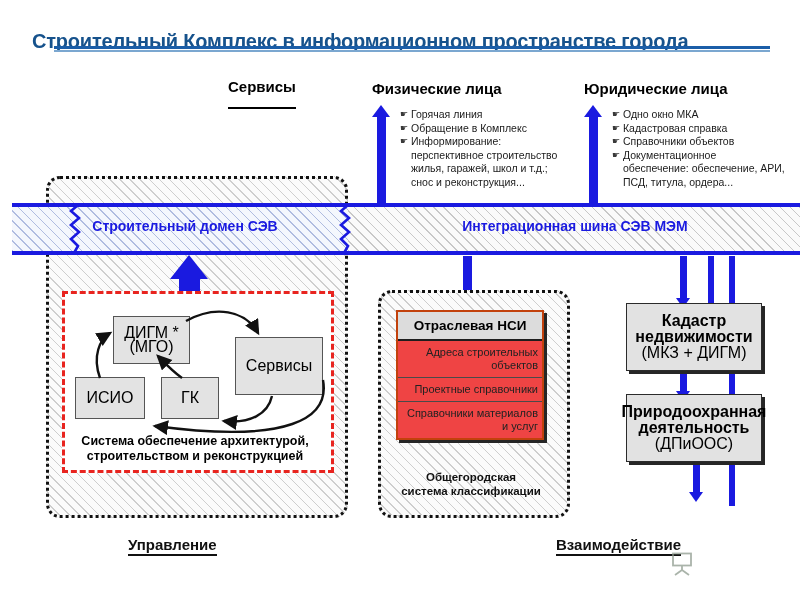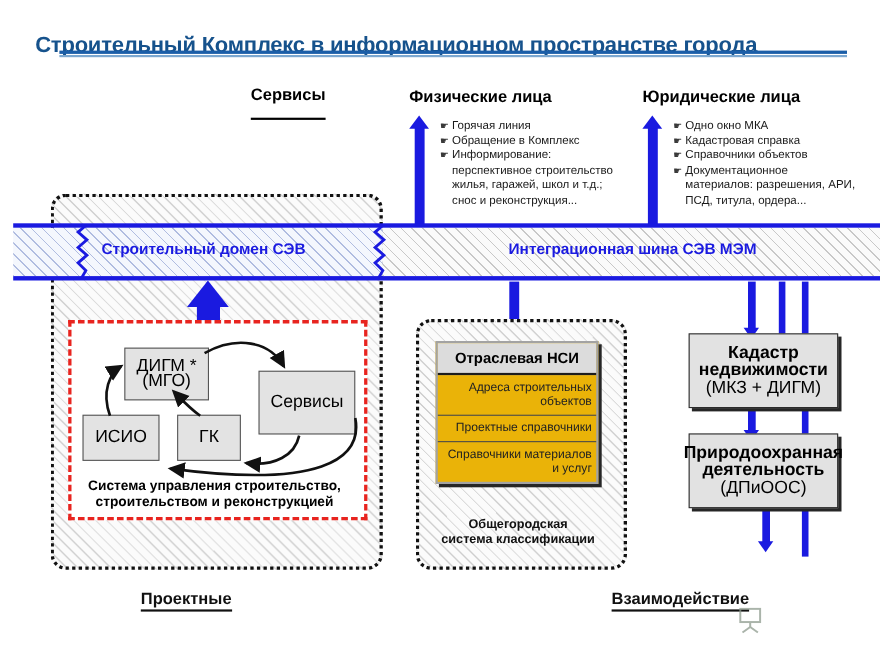--- a/index.html
+++ b/index.html
@@ -82,21 +82,21 @@
     box-shadow:3px 3px 0 #262626;
     display:flex;align-items:center;justify-content:center;text-align:center;
     font-size:16px;color:#000;box-sizing:border-box;
   }
   .gbox.plain{box-shadow:none;border:1.5px solid #555;background:#e3e3e3;}
   .gbox.bold{font-weight:bold;}
 
   
   .nsi{
     position:absolute;left:396px;top:310px;width:148px;
-    border:2px solid #a3a3a3;background:#eab308;
+    border:2px solid #c2410c;background:#ef4444;
     box-shadow:3px 3px 0 #262626;box-sizing:border-box;
   }
   .nsi-head{
     background:#dcdcdc;border-bottom:2px solid #1d1d1d;
     font-size:13.5px;font-weight:bold;text-align:center;padding:6px 2px 6px;
   }
   .nsi-row{
     border-bottom:1px solid #4a4a4a;font-size:11px;text-align:right;
     padding:5px 4px;line-height:13px;color:#222;
   }
@@ -163,21 +163,21 @@
       <span class="bul-txt">Кадастровая справка</span>
     </div>
     <div class="bul-row">
       <span class="bul-ico">☛</span>
       <span class="bul-txt">Справочники объектов</span>
     </div>
     <div class="bul-row">
       <span class="bul-ico">☛</span>
       <span class="bul-txt">Документационное</span>
     </div>
-    <div class="bul-sub">материалов: разрешения, АРИ, ПСД, титула, ордера...</div>
+    <div class="bul-sub">обеспечение: обеспечение, АРИ, ПСД, титула, ордера...</div>
   </div>
 
   <div class="varrow" style="left:377px;top:116px;width:9px;height:90px;"></div>
   <div class="ahead-up" style="left:372px;top:105px;"></div>
 
   <div class="varrow" style="left:589px;top:116px;width:9px;height:90px;"></div>
   <div class="ahead-up" style="left:584px;top:105px;"></div>
 
   <div class="dotbox" style="left:46px;top:176px;width:296px;height:336px;"></div>
 
@@ -237,21 +237,21 @@
       </marker>
     </defs>
     <path d="M186,321 C215,305 245,310 258,333" fill="none" stroke="#111" stroke-width="2.4" marker-end="url(#bk)"></path>
     <path d="M272,396 C268,414 250,424 224,421" fill="none" stroke="#111" stroke-width="2.4" marker-end="url(#bk)"></path>
     <path d="M323,380 C330,418 290,444 155,426" fill="none" stroke="#111" stroke-width="2.4" marker-end="url(#bk)"></path>
     <path d="M100,378 C92,356 100,339 110,333" fill="none" stroke="#111" stroke-width="2.4" marker-end="url(#bk)"></path>
     <path d="M182,378 C171,370 163,361 158,356" fill="none" stroke="#111" stroke-width="2.4" marker-end="url(#bk)"></path>
   </svg>
 
   <div class="caption-red" style="left:66px;top:434px;width:258px;">
-    <div>Система управления строительство,</div>
+    <div>Система обеспечение архитектурой,</div>
     <div>строительством и реконструкцией</div>
   </div>
 
   <div class="dotbox" style="left:378px;top:290px;width:186px;height:222px;"></div>
 
   <div class="nsi">
     <div class="nsi-head">Отраслевая НСИ</div>
     <div class="nsi-row">Адреса строительных объектов</div>
     <div class="nsi-row">Проектные справочники</div>
     <div class="nsi-row">Справочники материалов и услуг</div>
@@ -267,21 +267,21 @@
     <span>недвижимости</span>
     <span style="font-weight:normal">(МКЗ + ДИГМ)</span>
   </div>
 
   <div class="gbox bold" style="left:626px;top:394px;width:136px;height:68px;flex-direction:column;line-height:16px;">
     <span>Природоохранная</span>
     <span>деятельность</span>
     <span style="font-weight:normal">(ДПиООС)</span>
   </div>
 
-  <div class="bottom-head" style="left:128px;top:536px;">Проектные</div>
+  <div class="bottom-head" style="left:128px;top:536px;">Управление</div>
   <div class="bottom-head" style="left:536px;top:536px;margin-left:20px;">Взаимодействие</div>
 
   <svg class="wm-ico" viewBox="0 0 26 24">
     <rect x="4" y="1.5" width="18" height="12" fill="none" stroke="#8e9b8e" stroke-width="1.8"></rect>
     <line x1="13" y1="13.5" x2="13" y2="18" stroke="#8e9b8e" stroke-width="1.8"></line>
     <line x1="13" y1="18" x2="6" y2="23" stroke="#8e9b8e" stroke-width="1.8"></line>
     <line x1="13" y1="18" x2="20" y2="23" stroke="#8e9b8e" stroke-width="1.8"></line>
   </svg>
 
 </div>

